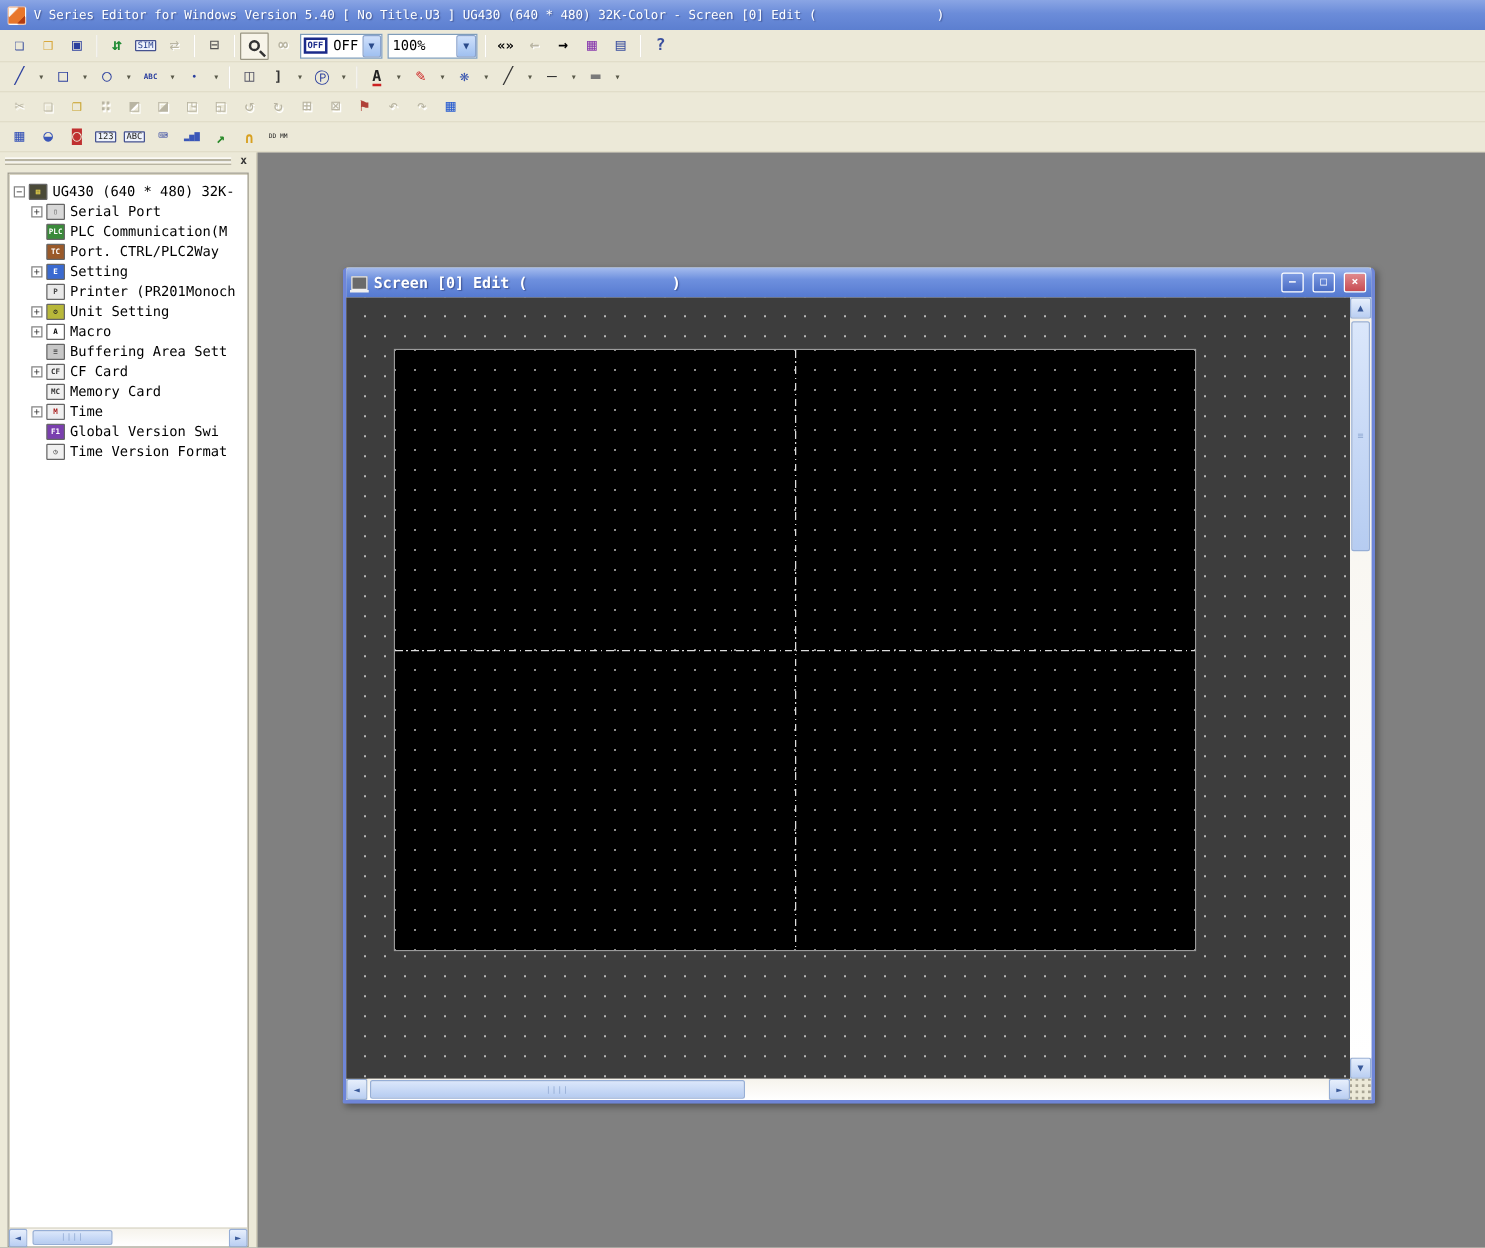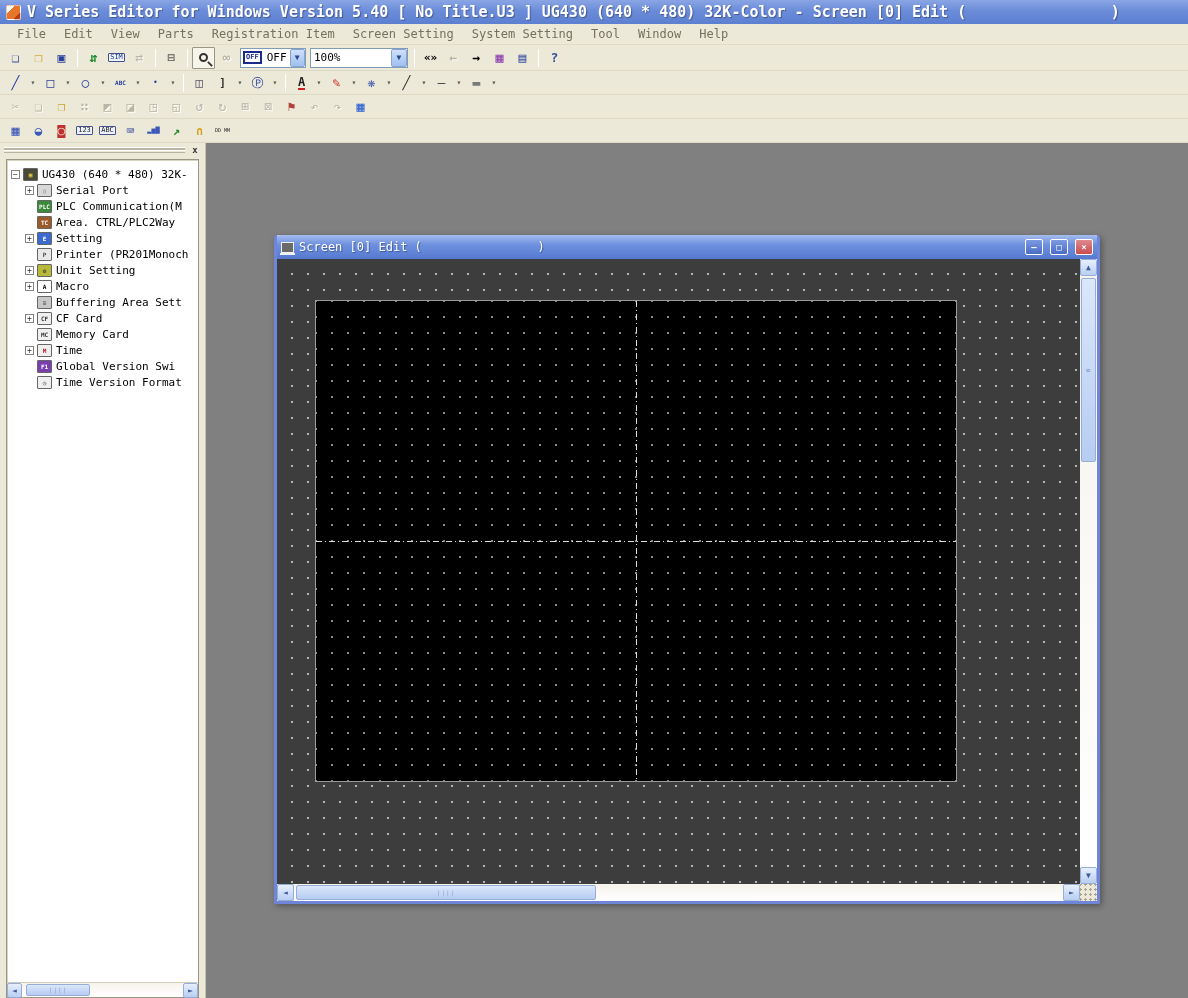--- a/index.html
+++ b/index.html
@@ -7,21 +7,21 @@
   body { font-family:"DejaVu Sans Mono", monospace; font-size:12px; background:#ece9d8; }
 
   .app { width:1188px; height:998px; display:flex; flex-direction:column; }
 
   
   .titlebar { height:24px; background:linear-gradient(#8aa5e4 0%, #6b8cd9 45%, #5c7fd0 100%);
     display:flex; align-items:center; padding:0 6px; gap:6px; flex:0 0 auto; }
   .app-icon { width:15px; height:15px; border-radius:2px;
     background:linear-gradient(135deg,#f8f8f8 0 30%, #e8762a 30% 75%, #b33c10 75%);
     border:1px solid rgba(255,255,255,.6); flex:0 0 auto; }
-  .title-text { color:#fff; font-weight:bold; font-size:15px; white-space:pre; overflow:hidden;
+  .title-text { color:#fff; font-weight:normal; font-size:10px; white-space:pre; overflow:hidden;
     text-shadow:1px 1px 1px rgba(0,0,40,.35); }
 
   
   .menubar { height:21px; display:flex; align-items:center; padding-left:8px; gap:0;
     background:#ece9d8; border-bottom:1px solid #e0dcc8; flex:0 0 auto; }
   .menu-item { padding:2px 9px; color:#75715f; font-size:12px; cursor:default; }
 
   
   .toolbar { display:flex; align-items:center; background:#ece9d8; padding-left:4px;
     border-bottom:1px solid #ddd9c4; flex:0 0 auto; }
@@ -102,21 +102,21 @@
   
   .workspace { flex:1 1 auto; background:#808080; position:relative; overflow:hidden; }
   .mdi { position:absolute; left:68px; top:92px; width:826px; height:669px;
     border:3px solid #6f86d8; border-top:none; border-radius:4px 4px 2px 2px;
     background:#ece9d8; display:flex; flex-direction:column; box-shadow:2px 2px 6px rgba(0,0,0,.35); }
   .mdi-title { height:24px; flex:0 0 auto; border-radius:3px 3px 0 0;
     background:linear-gradient(#a5bcee 0%, #6e90de 40%, #5579d0 100%);
     display:flex; align-items:center; padding:0 4px; gap:5px; }
   .mdi-icon { width:13px; height:11px; border:1px solid #f0f0f0; background:#6a6a6a; position:relative; flex:0 0 auto; }
   .mdi-icon::after { content:""; position:absolute; left:-2px; right:-2px; bottom:-3px; height:2px; background:#f0f0f0; }
-  .mdi-title-text { color:#fff; font-weight:normal; font-size:12px; white-space:pre; flex:1 1 auto;
+  .mdi-title-text { color:#fff; font-weight:bold; font-size:12px; white-space:pre; flex:1 1 auto;
     overflow:hidden; text-shadow:1px 1px 1px rgba(0,0,40,.35); }
   .win-btn { width:18px; height:16px; border-radius:2px; border:1px solid #fff;
     color:#fff; font-size:9px; font-weight:bold; display:flex; align-items:center; justify-content:center;
     background:linear-gradient(#7c9ae2,#4a6cc4); margin-left:2px; flex:0 0 auto; cursor:default; }
   .win-btn.close { background:linear-gradient(#e08a8e,#c84c52); }
 
   .mdi-body { flex:1 1 auto; display:flex; min-height:0; }
   .canvas { flex:1 1 auto; position:relative; overflow:hidden; background-color:#3d3d3d;
     background-image:radial-gradient(circle, rgba(215,215,215,.8) 0.7px, transparent 1.2px);
     background-size:16px 16px; background-position:7px 7px; }
@@ -141,32 +141,20 @@
 </head>
 <body>
 
 <div class="app">
 
   <div class="titlebar">
     <span class="app-icon"></span>
     <span class="title-text">V Series Editor for Windows Version 5.40 [ No Title.U3 ] UG430 (640 * 480) 32K-Color - Screen [0] Edit (                )</span>
   </div>
 
-  <div class="menubar" id="menubar">
-      <div class="menu-item">File</div>
-      <div class="menu-item">Edit</div>
-      <div class="menu-item">View</div>
-      <div class="menu-item">Parts</div>
-      <div class="menu-item">Registration Item</div>
-      <div class="menu-item">Screen Setting</div>
-      <div class="menu-item">System Setting</div>
-      <div class="menu-item">Tool</div>
-      <div class="menu-item">Window</div>
-      <div class="menu-item">Help</div>
-    </div>
 
   <div class="toolbar row1" id="tb-standard">
       <div class="tb-btn">
         <span class="g" style="color: rgb(58, 79, 158);">❏</span>
       </div>
       <div class="tb-btn">
         <span class="g" style="color: rgb(216, 168, 60);">❒</span>
       </div>
       <div class="tb-btn">
         <span class="g" style="color: rgb(43, 63, 158);">▣</span>
@@ -190,21 +178,21 @@
         <span class="mag"></span>
       </div>
       <div class="tb-btn disabled">
         <span class="g" style="font-weight: bold;">∞</span>
       </div>
       <div class="combo" style="width: 66px;">
         <span class="badge">OFF</span>
         <span class="val">OFF</span>
         <span class="arrow">▼</span>
       </div>
-      <div class="combo" style="width: 98px; justify-content: flex-end;">
+      <div class="combo" style="width: 72px; justify-content: flex-end;">
         <span class="val">100%</span>
         <span class="arrow">▼</span>
       </div>
       <div class="tb-sep"></div>
       <div class="tb-btn">
         <span class="g" style="color: rgb(0, 0, 0); font-size: 11px; font-weight: bold;">«»</span>
       </div>
       <div class="tb-btn disabled">
         <span class="g" style="font-size: 13px; font-weight: bold;">←</span>
       </div>
@@ -387,21 +375,21 @@
             <div class="tree-row">
               <span class="indent"></span>
               <span class="expand-spacer"></span>
               <span class="tree-ic" style="background: rgb(58, 138, 58); color: rgb(255, 255, 255);">PLC</span>
               <span class="tree-label">PLC Communication(M</span>
             </div>
             <div class="tree-row">
               <span class="indent"></span>
               <span class="expand-spacer"></span>
               <span class="tree-ic" style="background: rgb(154, 90, 42); color: rgb(255, 255, 255);">TC</span>
-              <span class="tree-label">Area. CTRL/PLC2Way</span>
+              <span class="tree-label">Port. CTRL/PLC2Way</span>
             </div>
             <div class="tree-row">
               <span class="indent"></span>
               <span class="expand-box">+</span>
               <span class="tree-ic" style="background: rgb(58, 106, 208); color: rgb(255, 255, 255);">E</span>
               <span class="tree-label">Setting</span>
             </div>
             <div class="tree-row">
               <span class="indent"></span>
               <span class="expand-spacer"></span>

